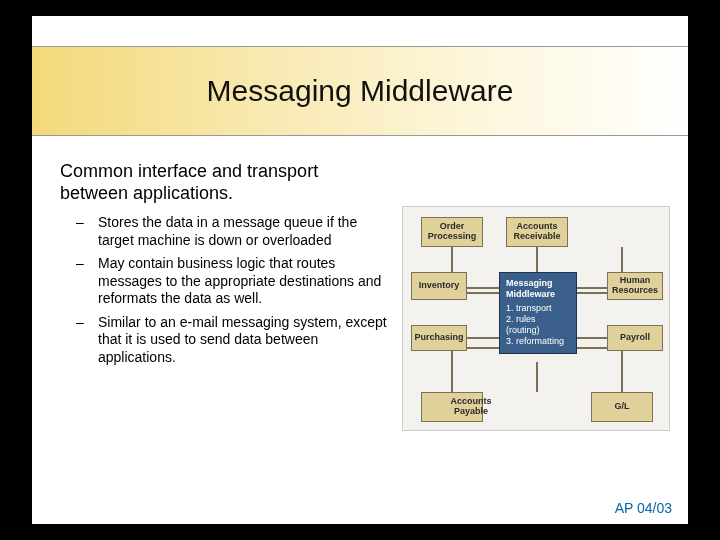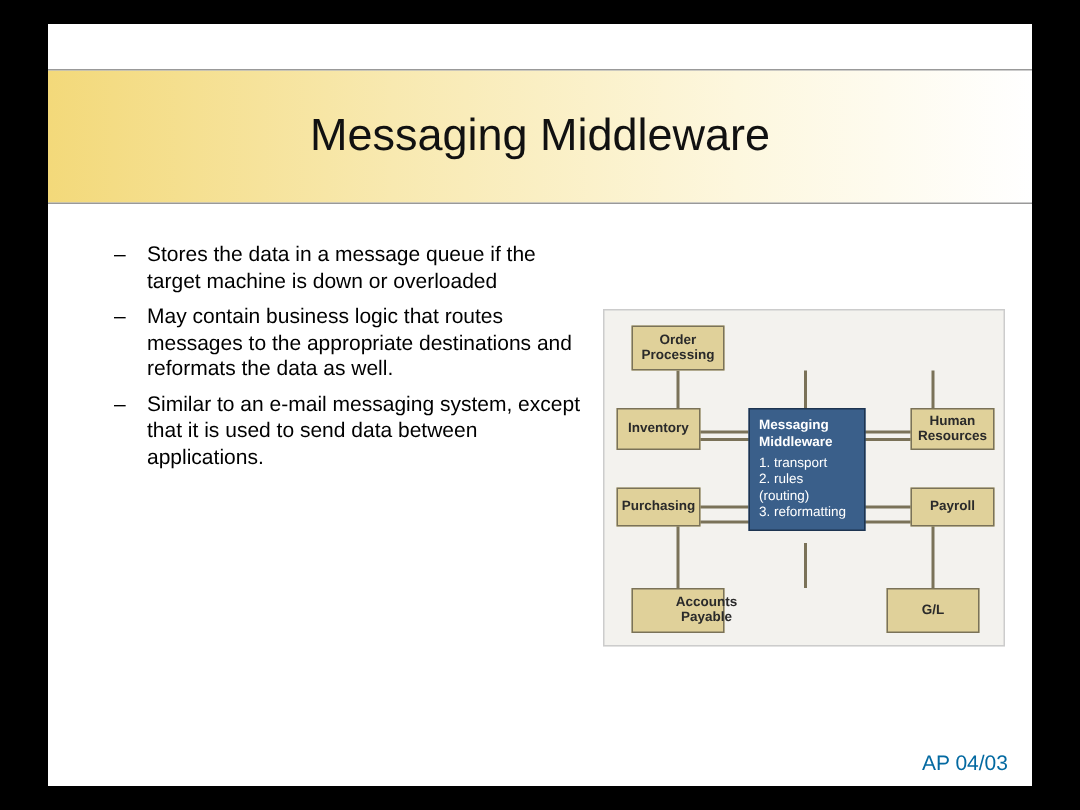--- a/index.html
+++ b/index.html
@@ -103,20 +103,21 @@
 </head>
 <body>
 
 <div class="slide">
 
   <div class="title-band">
     <div class="title-text">Messaging Middleware</div>
   </div>
 
   <div class="content">
+    <div class="intro">Common interface and transport between applications.</div>
     <div class="bullets">
       <div class="bullet">
         <div class="dash">–</div>
         <div class="bullet-text">Stores the data in a message queue if the target machine is down or overloaded</div>
       </div>
       <div class="bullet">
         <div class="dash">–</div>
         <div class="bullet-text">May contain business logic that routes messages to the appropriate destinations and reformats the data as well.</div>
       </div>
       <div class="bullet">
@@ -139,20 +140,21 @@
     <div class="conn" style="left:60px; top:130px; width:36px; height:2px;"></div>
     <div class="conn" style="left:172px; top:130px; width:36px; height:2px;"></div>
 
     <div class="conn" style="left:48px; top:140px; width:2px; height:45px;"></div>
     <div class="conn" style="left:133px; top:155px; width:2px; height:30px;"></div>
     <div class="conn" style="left:218px; top:140px; width:2px; height:45px;"></div>
     <div class="conn" style="left:48px; top:140px; width:50px; height:2px;"></div>
     <div class="conn" style="left:170px; top:140px; width:50px; height:2px;"></div>
 
     <div class="dbox" style="left:18px; top:10px; width:62px; height:30px;">Order Processing</div>
+    <div class="dbox" style="left:103px; top:10px; width:62px; height:30px;">Accounts Receivable</div>
 
     <div class="dbox" style="left:8px; top:65px; width:56px; height:28px;">Inventory</div>
     <div class="dbox" style="left:204px; top:65px; width:56px; height:28px;">Human Resources</div>
 
     <div class="dbox" style="left:8px; top:118px; width:56px; height:26px;">Purchasing</div>
     <div class="dbox" style="left:204px; top:118px; width:56px; height:26px;">Payroll</div>
 
     <div class="dbox" style="left:18px; top:185px; width:62px; height:30px;padding-left:40px;">Accounts Payable</div>
     <div class="dbox" style="left:188px; top:185px; width:62px; height:30px;text-align:right;">G/L</div>
 

